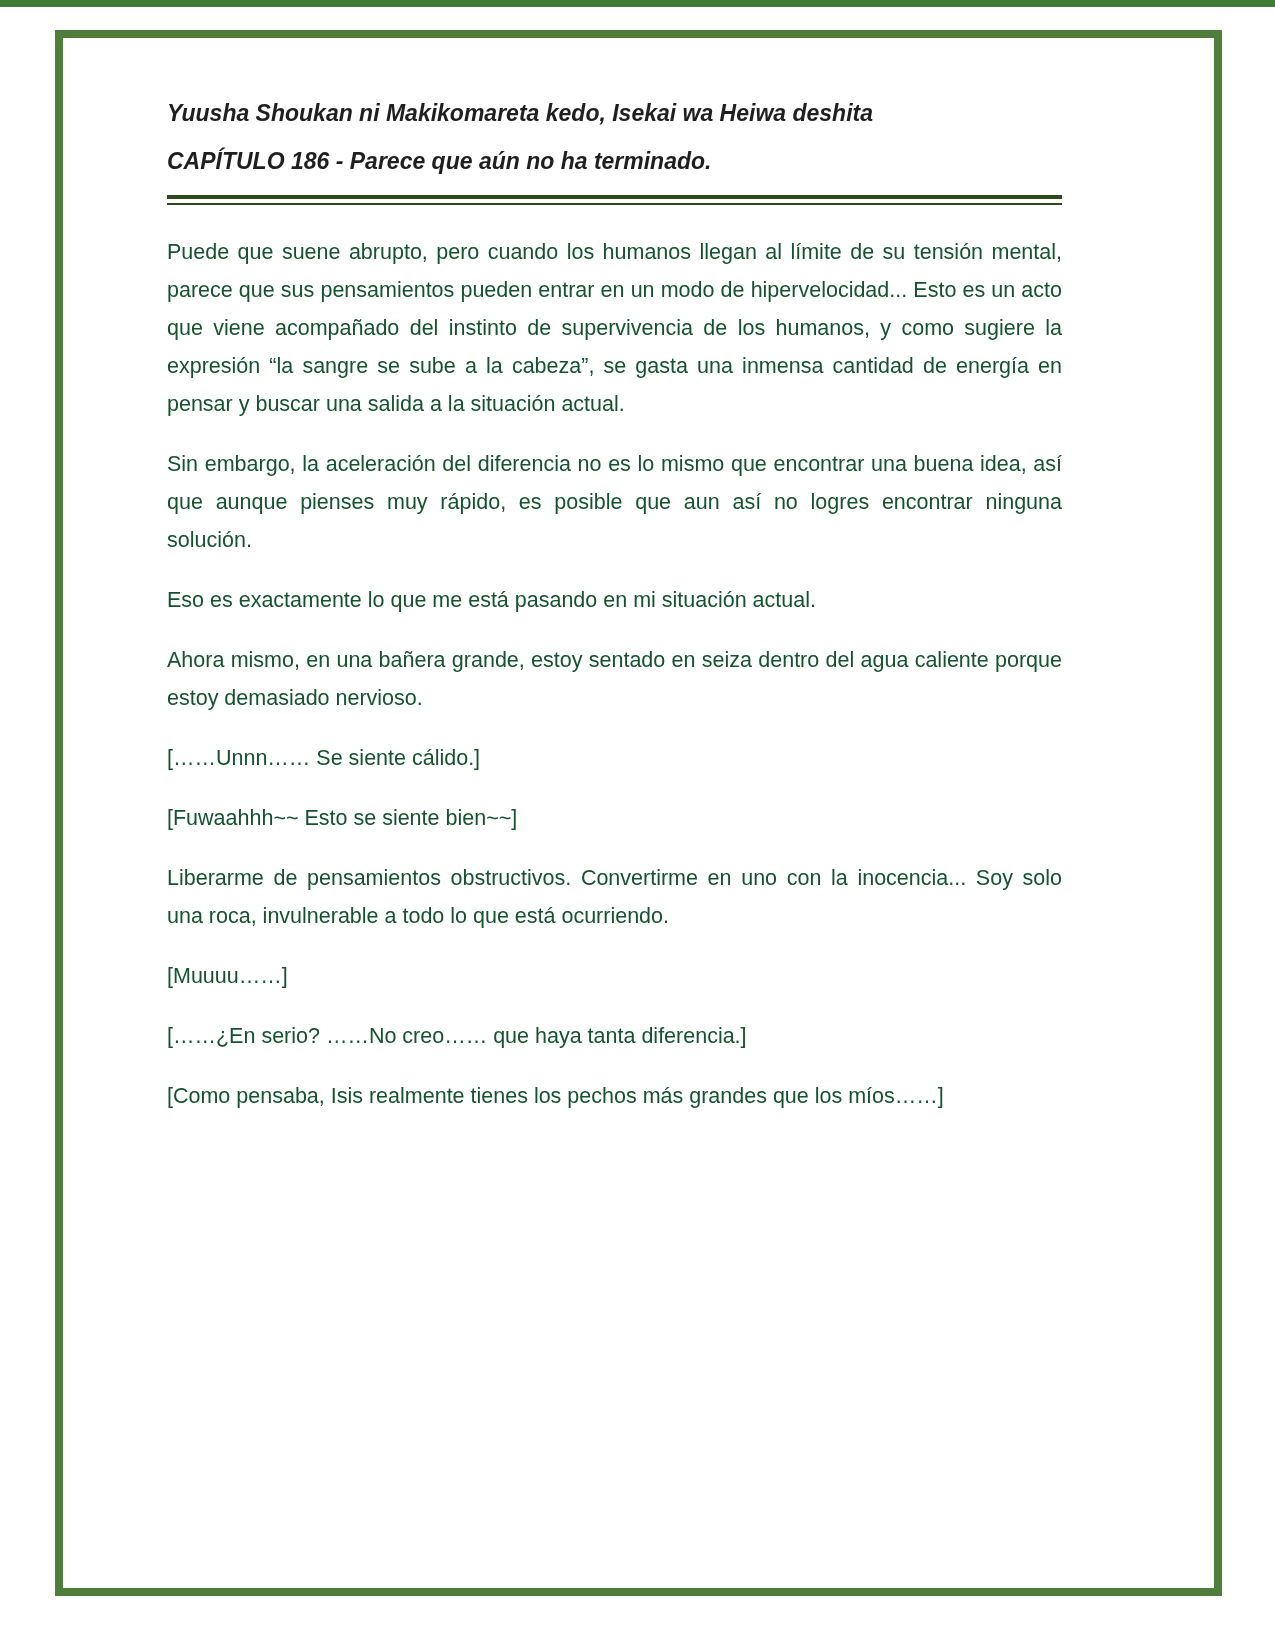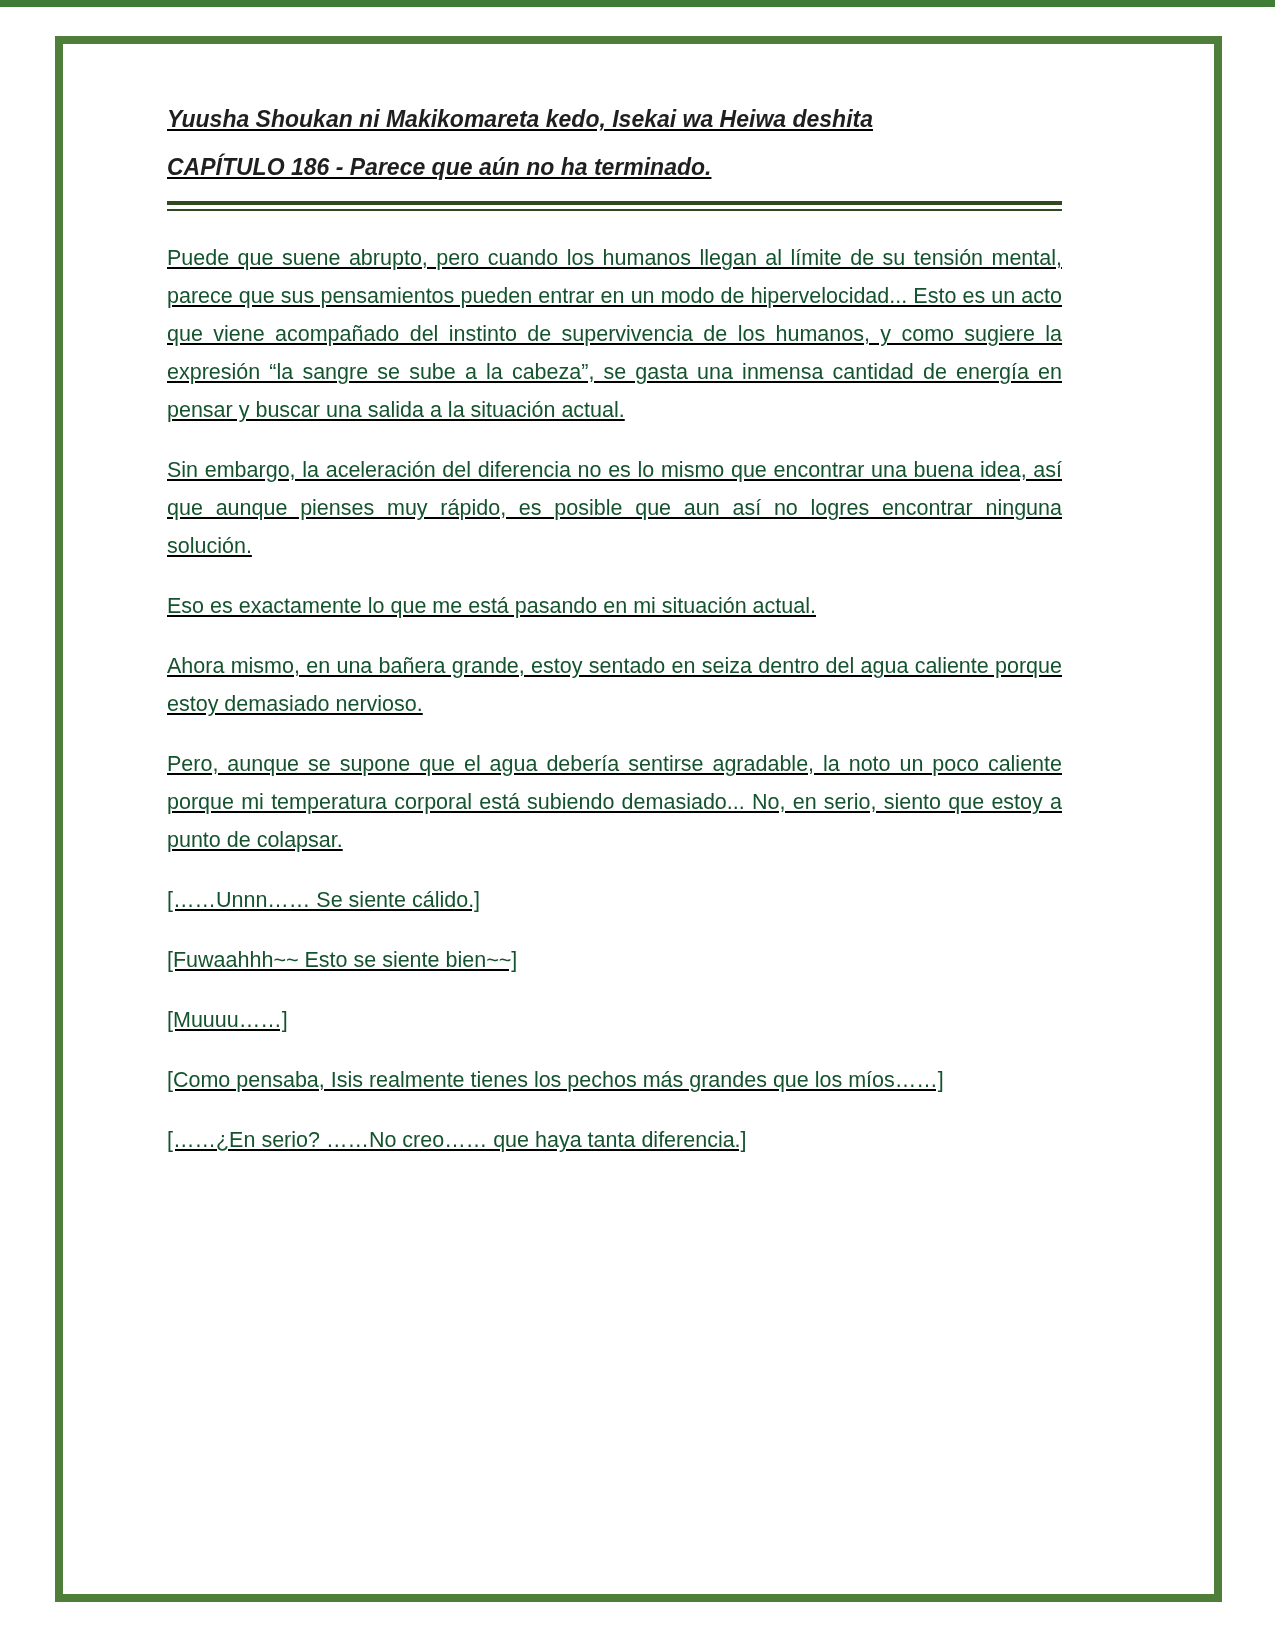--- a/index.html
+++ b/index.html
@@ -18,27 +18,26 @@
     position: absolute;
     top: 0;
     left: 0;
     width: 1275px;
     height: 7px;
     background: #3f7d36;
   }
   .page-frame {
     position: absolute;
     left: 55px;
-    top: 36px;
+    top: 30px;
     width: 1167px;
     height: 1566px;
     border: 8px solid #4f7d3a;
     background: #ffffff;
     box-sizing: border-box;
-    text-decoration: underline;
   }
   .document-content {
     box-sizing: border-box;
     padding: 62px 152px 40px 104px;
   }
   .novel-title {
     font-size: 23px;
     font-weight: bold;
     font-style: italic;
     color: #1f1f1f;
@@ -75,21 +74,21 @@
 <div class="page-frame">
   <div class="document-content">
     <h1 class="novel-title">Yuusha Shoukan ni Makikomareta kedo, Isekai wa Heiwa deshita</h1>
     <h2 class="chapter-heading">CAPÍTULO 186 - Parece que aún no ha terminado.</h2>
     <div class="heading-divider"></div>
     <div class="body-text">
         <p>Puede que suene abrupto, pero cuando los humanos llegan al límite de su tensión mental, parece que sus pensamientos pueden entrar en un modo de hipervelocidad... Esto es un acto que viene acompañado del instinto de supervivencia de los humanos, y como sugiere la expresión “la sangre se sube a la cabeza”, se gasta una inmensa cantidad de energía en pensar y buscar una salida a la situación actual.</p>
         <p>Sin embargo, la aceleración del diferencia no es lo mismo que encontrar una buena idea, así que aunque pienses muy rápido, es posible que aun así no logres encontrar ninguna solución.</p>
         <p>Eso es exactamente lo que me está pasando en mi situación actual.</p>
         <p>Ahora mismo, en una bañera grande, estoy sentado en seiza dentro del agua caliente porque estoy demasiado nervioso.</p>
-        <p>Pero, aunque se supone que el agua debería sentirse agradable, la noto un poco caliente porque mi temperatura corporal está subiendo demasiado... No, en serio, siento que estoy a punto de colapsar.</p>
         <p>[……Unnn…… Se siente cálido.]</p>
         <p>[Fuwaahhh~~ Esto se siente bien~~]</p>
+        <p>Liberarme de pensamientos obstructivos. Convertirme en uno con la inocencia... Soy solo una roca, invulnerable a todo lo que está ocurriendo.</p>
         <p>[Muuuu……]</p>
+        <p>[……¿En serio? ……No creo…… que haya tanta diferencia.]</p>
         <p>[Como pensaba, Isis realmente tienes los pechos más grandes que los míos……]</p>
-        <p>[……¿En serio? ……No creo…… que haya tanta diferencia.]</p>
       </div>
   </div>
 </div>
 
 </body></html>

